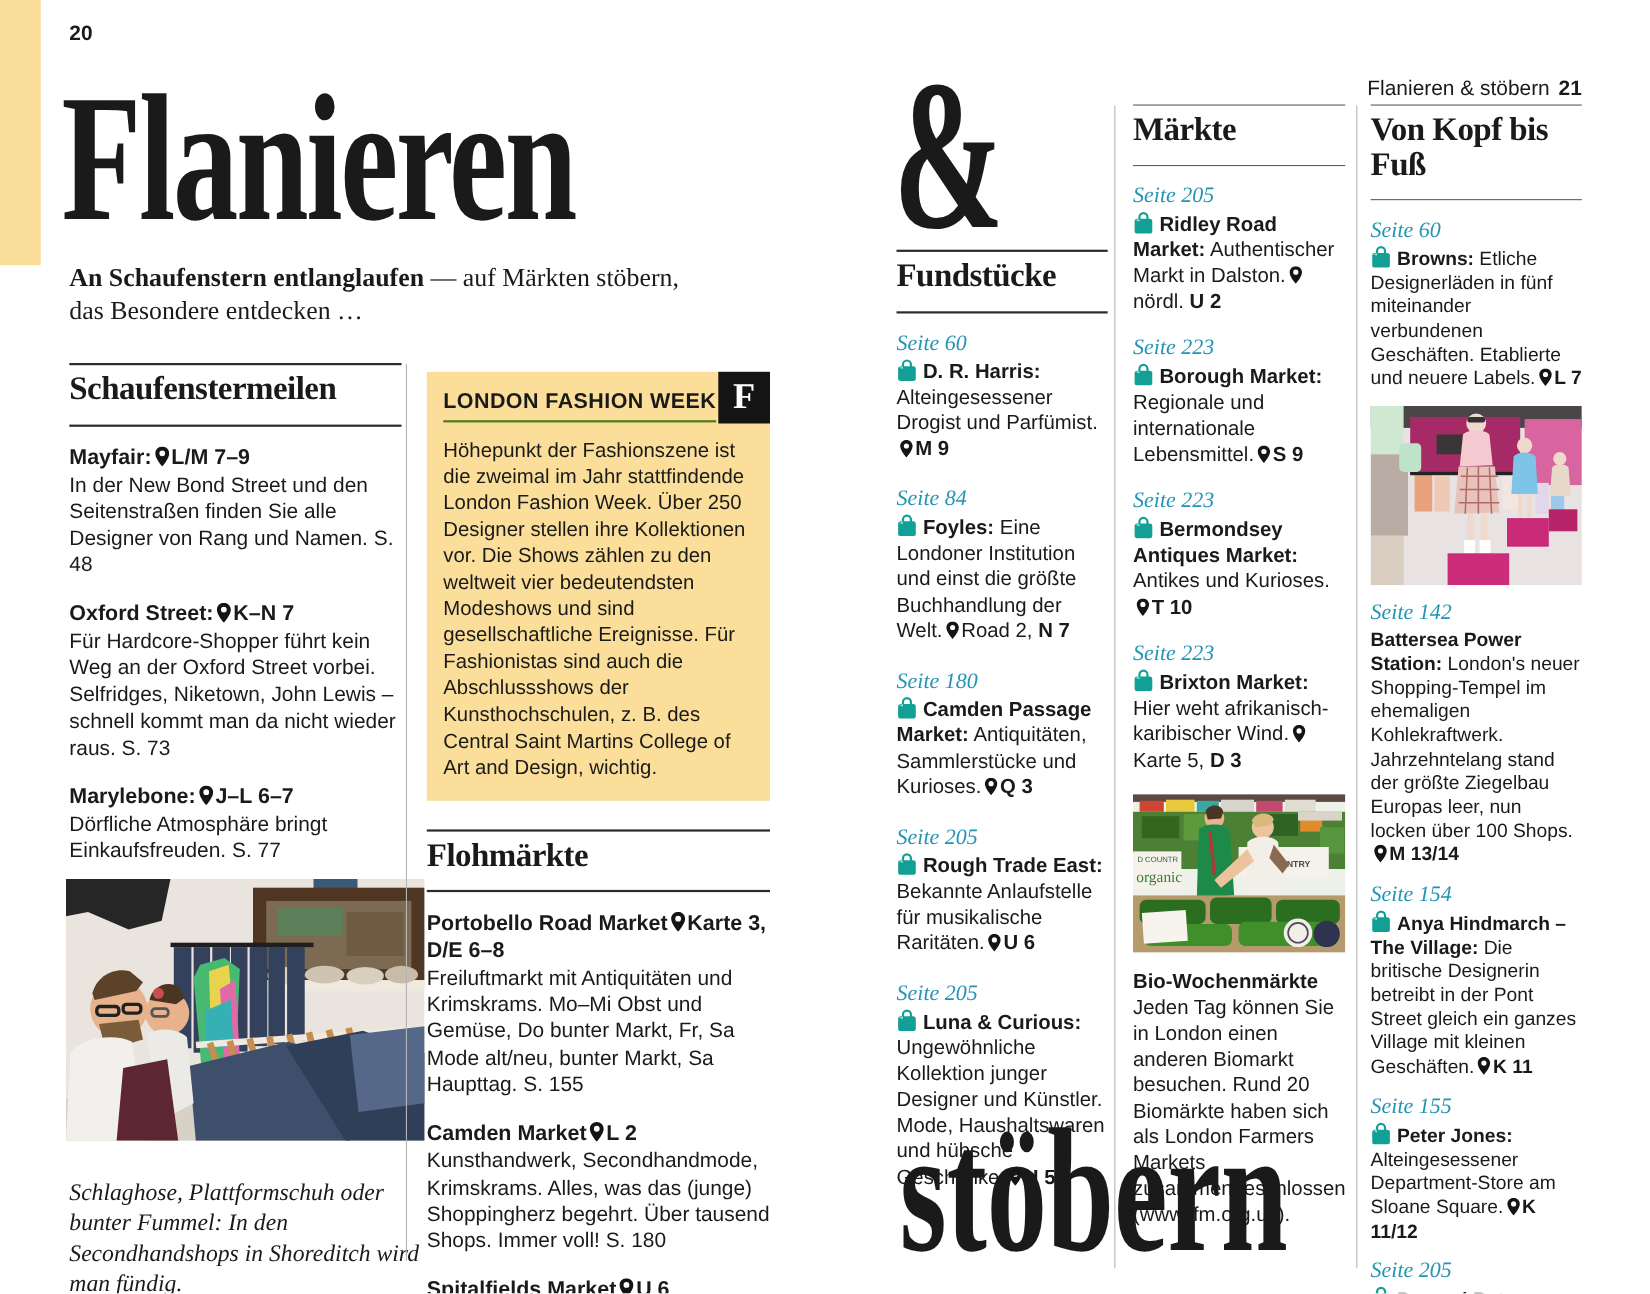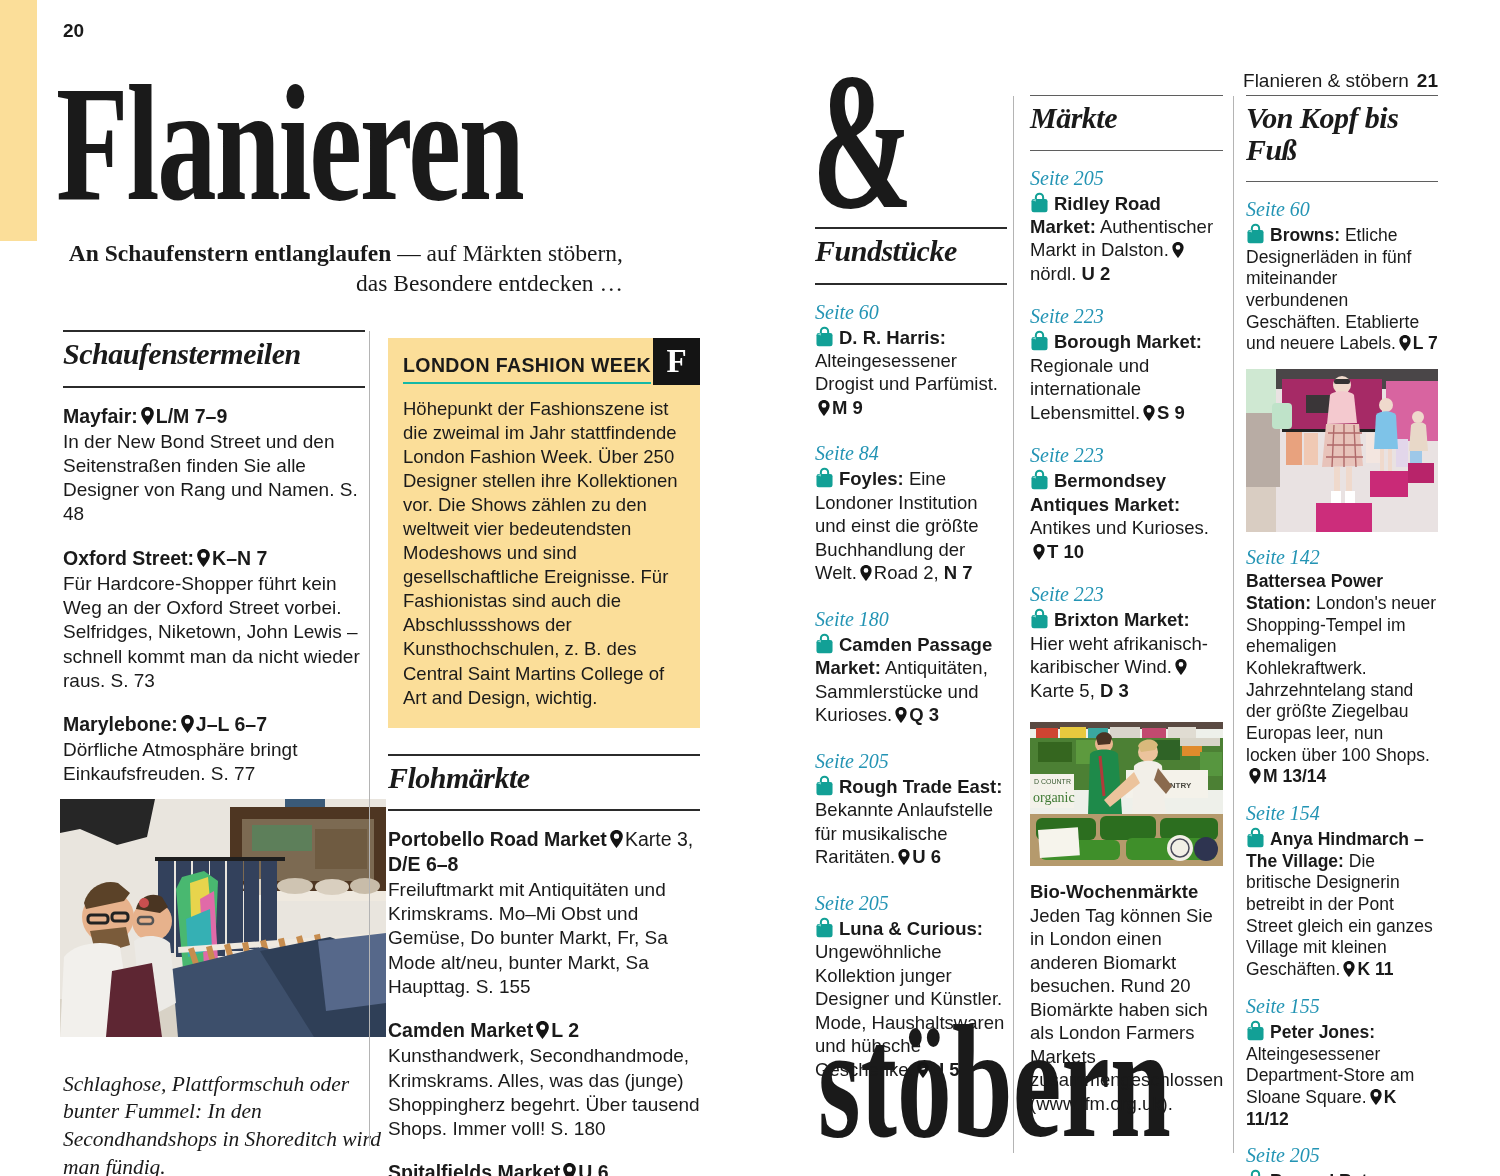--- a/index.html
+++ b/index.html
@@ -19,56 +19,56 @@
              font-weight:bold;font-size:165px;line-height:.95;letter-spacing:-3px;
              transform:scaleX(.72);transform-origin:left top;white-space:nowrap;}
   .amp{position:absolute;left:812px;top:44px;font-family:"Liberation Serif",serif;
        font-weight:bold;font-size:195px;line-height:1;transform:scaleX(.62);
        transform-origin:left top;}
   .stoebern{position:absolute;left:818px;top:1002px;font-family:"Liberation Serif",serif;
        font-weight:bold;font-size:161px;line-height:1;transform:scaleX(.68);
        transform-origin:left top;white-space:nowrap;}
 
   .intro{position:absolute;left:63px;top:214px;width:560px;
-         font-family:"Liberation Serif",serif;font-size:23.5px;line-height:1.3;text-align:right;}
+         font-family:"Liberation Serif",serif;font-size:23.5px;line-height:1.3;}
 
   
   .col{position:absolute;}
   .col-1{left:63px;top:330px;width:302px;}
   .col-2{left:388px;top:338px;width:312px;}
   .col-fund{left:815px;top:227px;width:192px;}
   .col-maerkte{left:1030px;top:95px;width:193px;}
   .col-vk{left:1246px;top:95px;width:192px;}
 
   .sec-head{border-top:2px solid #2b2b2b;border-bottom:2px solid #2b2b2b;
-            padding:6px 0 16px;margin:0 0 16px 0;font-style:italic;}
+            padding:6px 0 16px;margin:0 0 16px 0;}
   .sec-head h2{margin:0;font-family:"Liberation Serif",serif;font-size:30px;
                line-height:1.05;letter-spacing:-.5px;font-weight:bold;}
   .sec-head.light{border-top-width:1.5px;border-bottom-width:1.5px;border-color:#5f5f5f;}
 
   
   .entry{margin-bottom:19px;}
   .e-head{font-weight:bold;font-size:19.5px;line-height:1.26;margin-bottom:2px;}
-  .e-head .note{font-weight:normal;margin-top:31px;}
+  .e-head .note{font-weight:bold;margin-top:31px;}
   .e-body{font-size:19px;line-height:1.27;}
 
   
   .seite{font-family:"Liberation Serif",serif;font-style:italic;color:#2394B4;
          font-size:20px;line-height:1.1;margin-bottom:3px;}
   .r-entry{margin-bottom:23px;}
   .r-entry p{margin:0;font-size:18.5px;line-height:1.27;}
   .col-maerkte .r-entry{margin-bottom:20px;}
   .col-vk .r-entry{margin-bottom:14px;}
   .col-vk .r-entry p{font-size:17.5px;line-height:1.24;}
   .r-entry b.nm{font-weight:bold;}
 
   
   .ybox{position:relative;background:#FBDE99;padding:16px 15px 18px 15px;}
   .ybox-title{display:inline-block;font-weight:bold;font-size:19.5px;letter-spacing:.4px;
-              border-bottom:2px solid #14b8a6;padding-bottom:5px;margin-bottom:13px;}
+              border-bottom:2px solid #4d7c0f;padding-bottom:5px;margin-bottom:13px;}
   .fbadge{position:absolute;top:0;right:0;width:47px;height:47px;background:#141414;
           color:#fff;font-family:"Liberation Serif",serif;font-weight:bold;font-size:33px;
           display:flex;align-items:center;justify-content:center;}
   .ybox-body{font-size:18.5px;line-height:1.3;}
 
   .floh-head{margin-top:26px;}
 
   
   .photo-left{position:absolute;left:60px;top:799px;}
   .caption{position:absolute;left:63px;top:1049px;width:320px;

